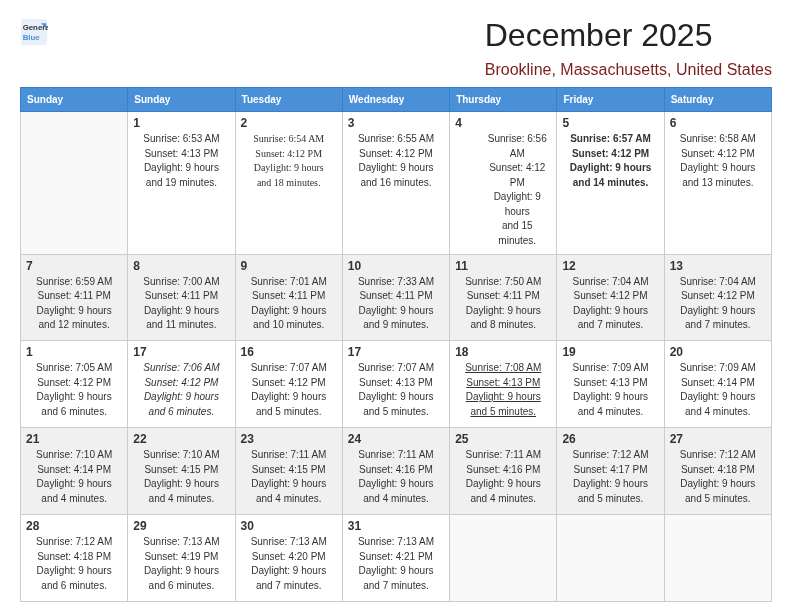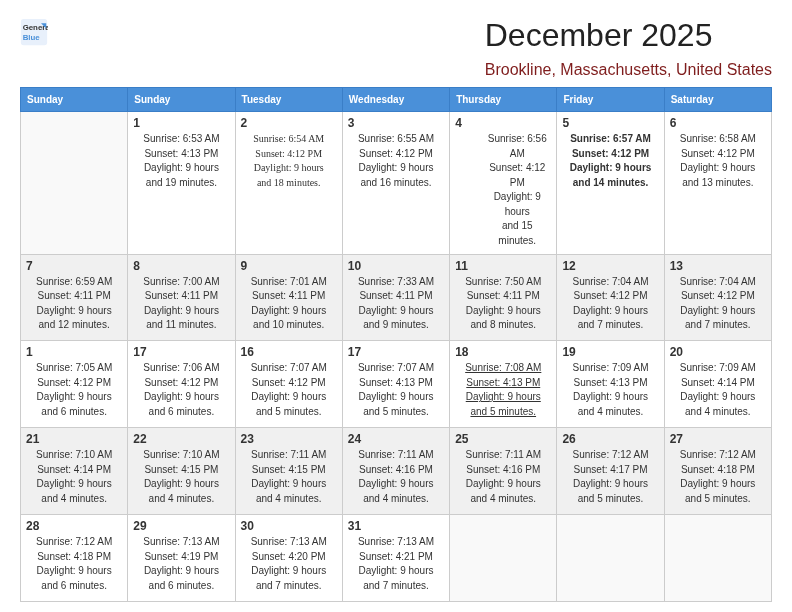--- a/index.html
+++ b/index.html
@@ -221,21 +221,21 @@
         <tr>
           <td>
             <span class="day-number">1</span>
             <div class="day-info" style="white-space: pre-line;">Sunrise: 7:05 AM
 Sunset: 4:12 PM
 Daylight: 9 hours
 and 6 minutes.</div>
           </td>
           <td>
             <span class="day-number">17</span>
-            <div class="day-info" style="white-space: pre-line;">Sunrise: 7:06 AM
+            <div class="day-info" style="white-space: pre-line; font-style: italic;">Sunrise: 7:06 AM
 Sunset: 4:12 PM
 Daylight: 9 hours
 and 6 minutes.</div>
           </td>
           <td>
             <span class="day-number">16</span>
             <div class="day-info" style="white-space: pre-line;">Sunrise: 7:07 AM
 Sunset: 4:12 PM
 Daylight: 9 hours
 and 5 minutes.</div>

